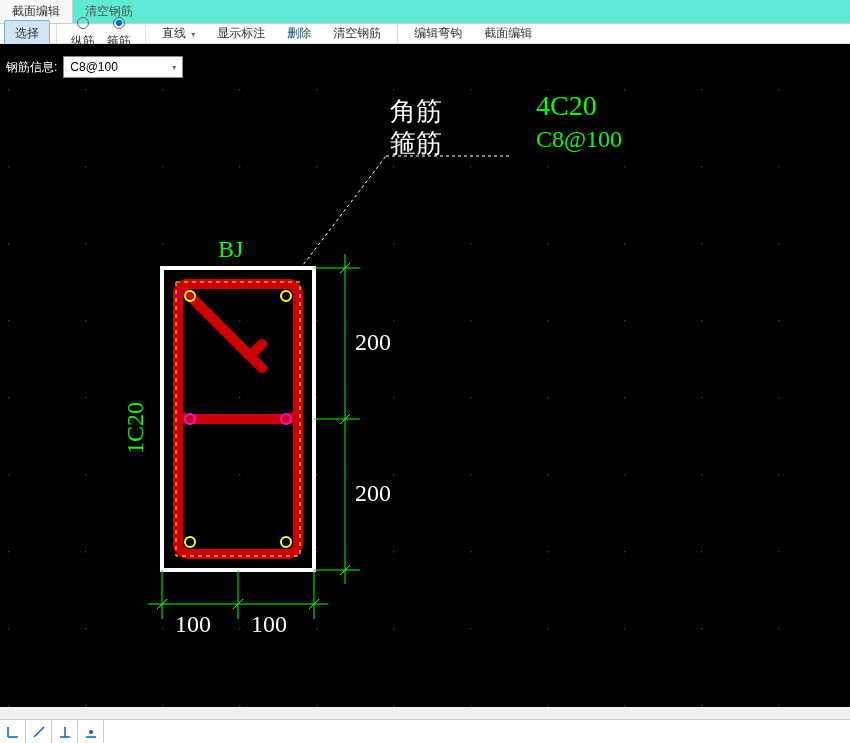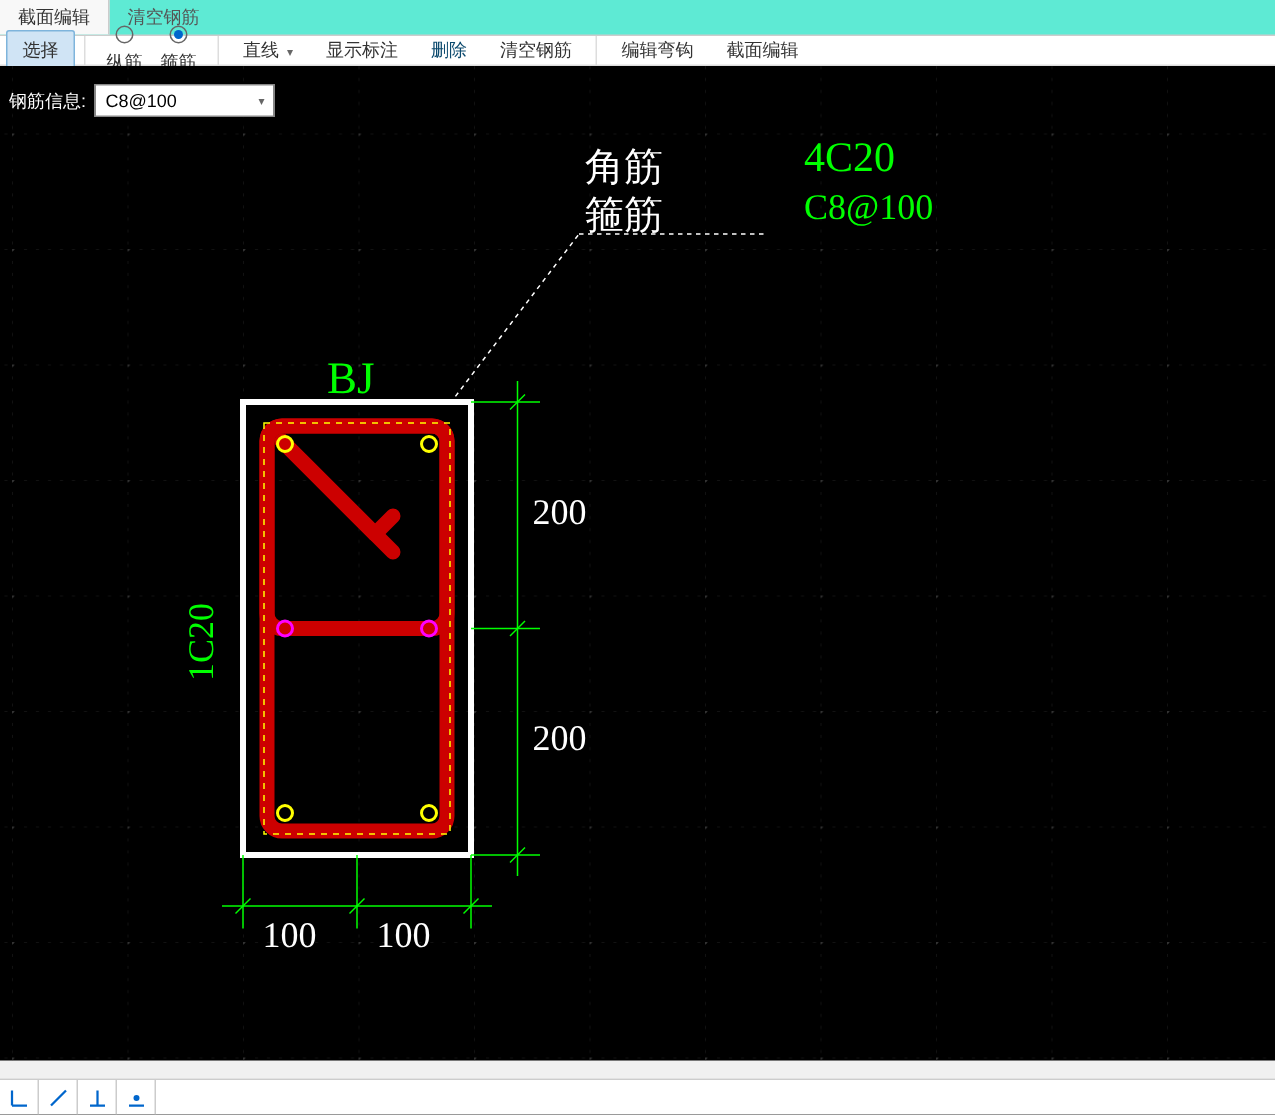--- a/index.html
+++ b/index.html
@@ -263,21 +263,21 @@
       <line x1="233" y1="565" x2="243" y2="555"></line>
       <line x1="309" y1="565" x2="319" y2="555"></line>
     </g>
   </svg>
 
   <div class="txt white" style="left:390px;top:50px;font-size:26px;text-align:right;">角筋</div>
   <div class="txt white" style="left:390px;top:82px;font-size:26px;">箍筋</div>
   <div class="txt green" style="left:536px;top:46px;font-size:28px;">4C20</div>
   <div class="txt green" style="left:536px;top:82px;font-size:24px;">C8@100</div>
 
-  <div class="txt green" style="left:218px;top:192px;font-size:30px;">BJ</div>
+  <div class="txt green" style="left:218px;top:192px;font-size:24px;">BJ</div>
   <div class="txt green" style="left:122px;top:410px;font-size:24px;transform:rotate(-90deg);transform-origin:left top;">1C20</div>
 
   <div class="txt white" style="left:355px;top:285px;font-size:24px;">200</div>
   <div class="txt white" style="left:355px;top:436px;font-size:24px;">200</div>
   <div class="txt white" style="left:175px;top:567px;font-size:24px;">100</div>
   <div class="txt white" style="left:251px;top:567px;font-size:24px;">100</div>
 
 </div>
 
 <div class="status-bar">

